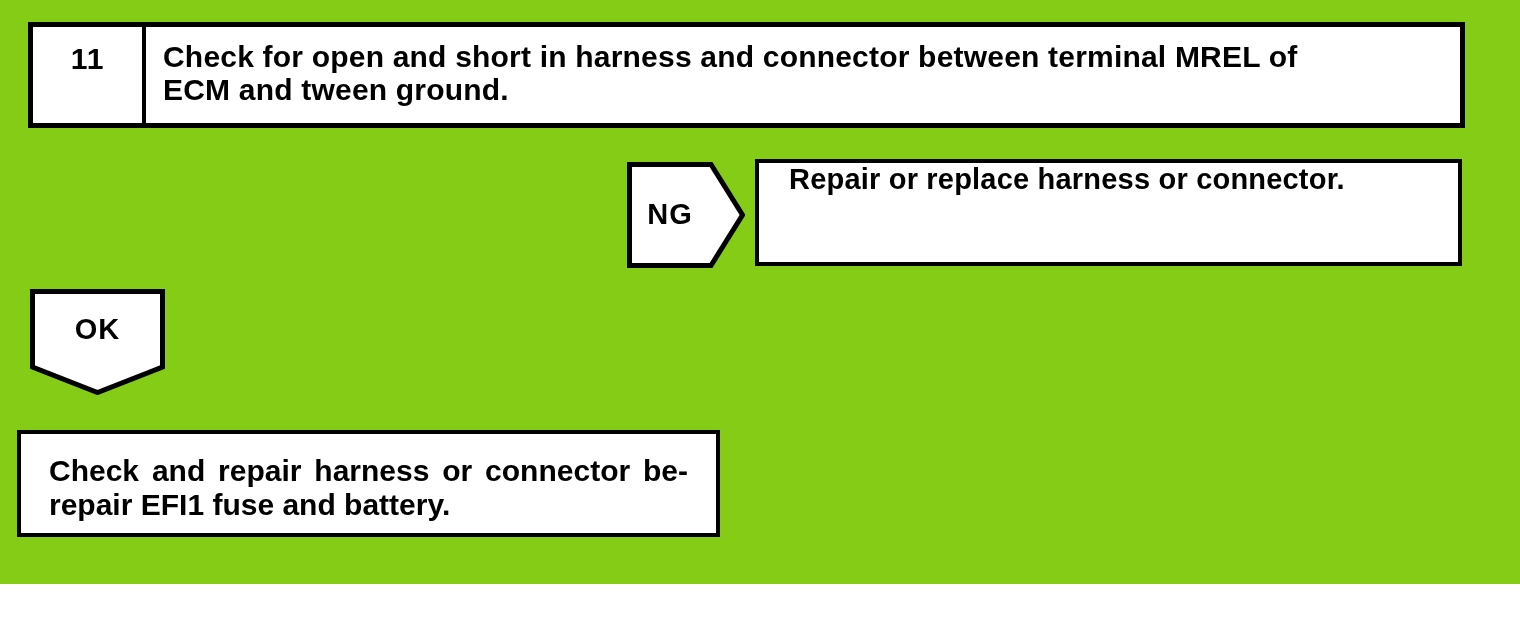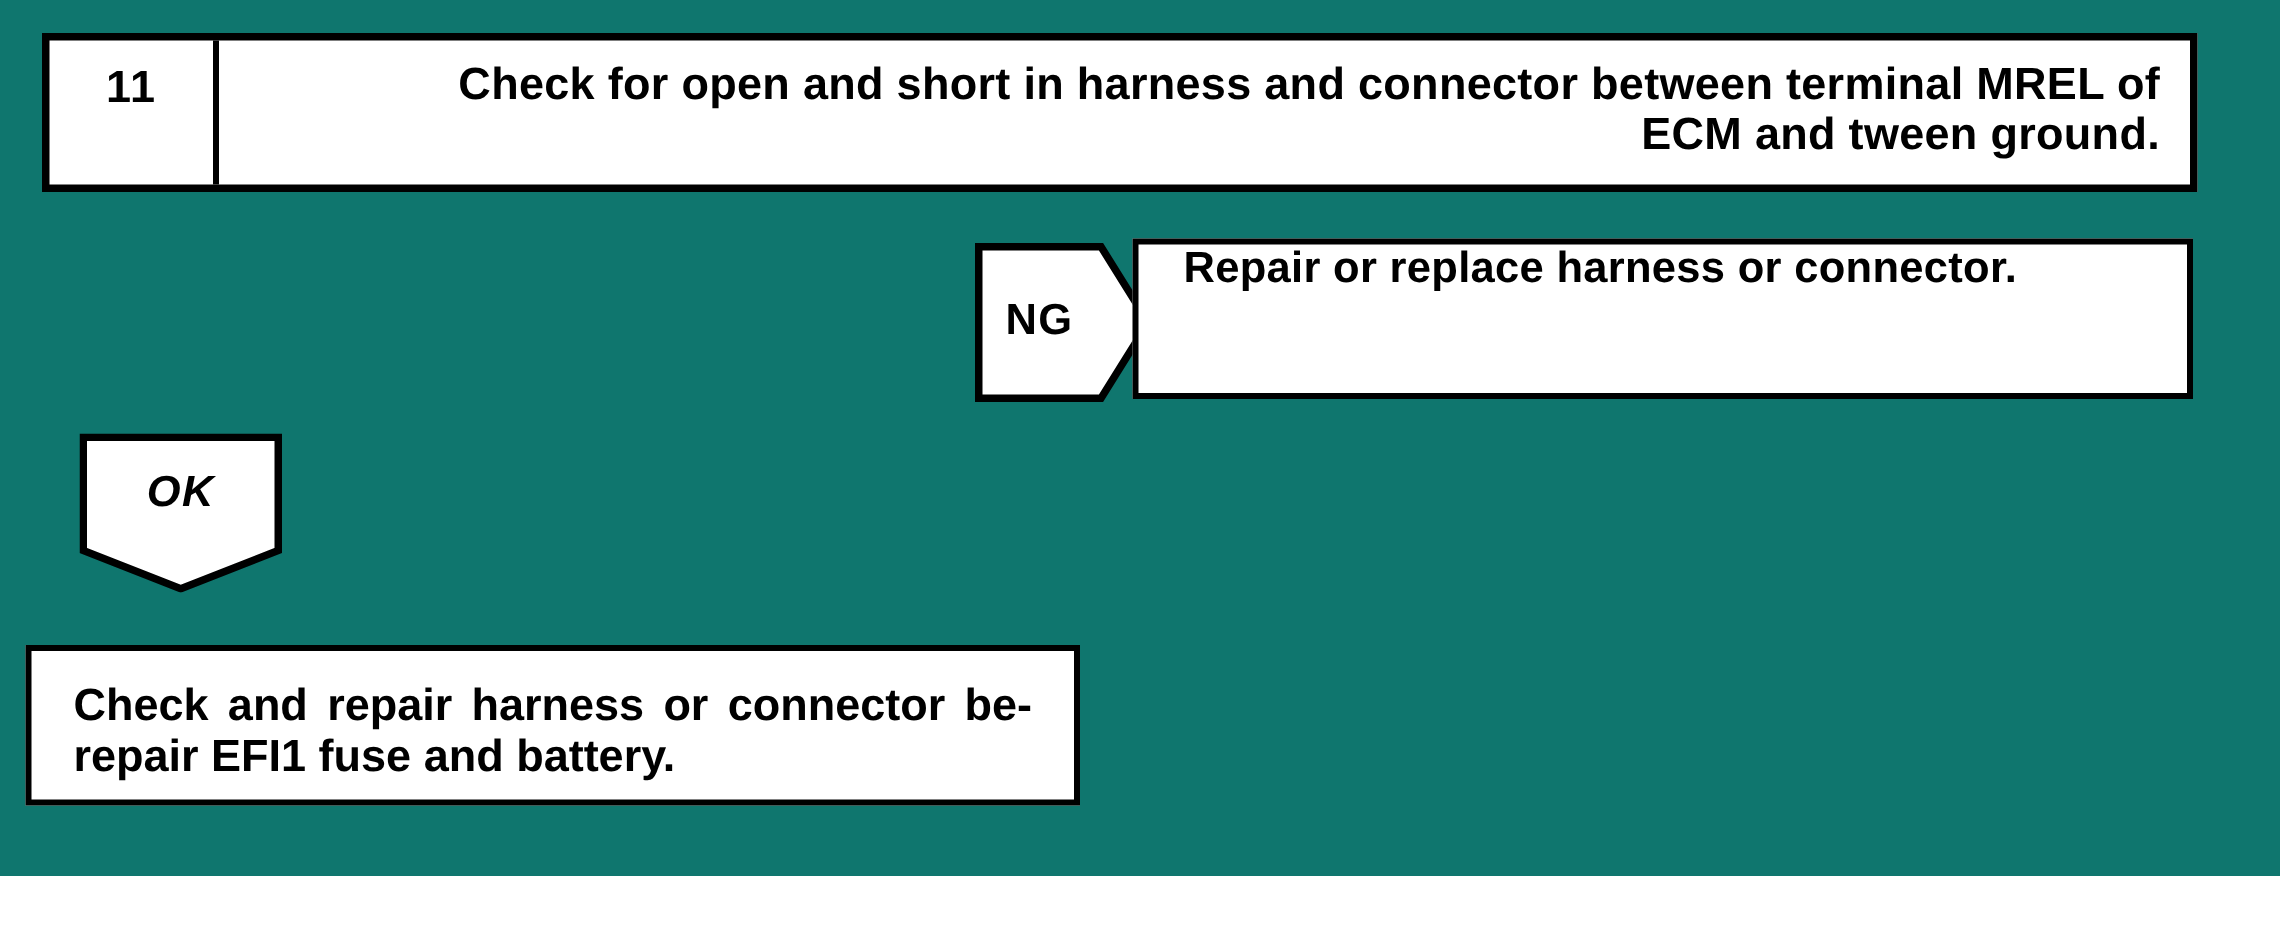--- a/index.html
+++ b/index.html
@@ -4,21 +4,21 @@
 <style>
   html, body {
     margin: 0;
     padding: 0;
     background: #ffffff;
   }
   .canvas {
     position: relative;
     width: 1520px;
     height: 584px;
-    background: #0f766e;
+    background: #84cc16;
     font-family: "Liberation Sans", sans-serif;
     font-weight: bold;
     color: #000000;
     overflow: hidden;
   }
 
   
   .step-box {
     position: absolute;
     left: 28px;
@@ -39,44 +39,42 @@
     padding-top: 15px;
     font-size: 30px;
     letter-spacing: 1px;
   }
   .step-text-cell {
     flex: 1;
     padding: 13px 20px 0 17px;
     font-size: 30px;
     line-height: 33px;
     letter-spacing: 0.2px;
-    text-align: right;
   }
 
   
   .pentagon {
     position: absolute;
-    margin-left: 23px;
   }
   .pentagon svg {
     display: block;
   }
   .pent-label {
     position: absolute;
     font-size: 29px;
     letter-spacing: 1px;
     text-align: center;
   }
   .ng-pentagon { left: 627px; top: 162px; width: 118px; height: 106px; }
   .ng-pentagon .pent-label {
     left: 0; width: 86px;
     top: 50%;
     transform: translateY(-52%);
   }
-  .ok-pentagon { left: 30px; top: 289px; width: 135px; height: 106px; font-style: italic; }
+  .ok-pentagon { left: 30px; top: 289px; width: 135px; height: 106px; }
   .ok-pentagon .pent-label {
     left: 0; width: 135px;
     top: 40px;
     transform: translateY(-50%);
   }
 
   
   .action-box {
     position: absolute;
     border: 4px solid #000;

